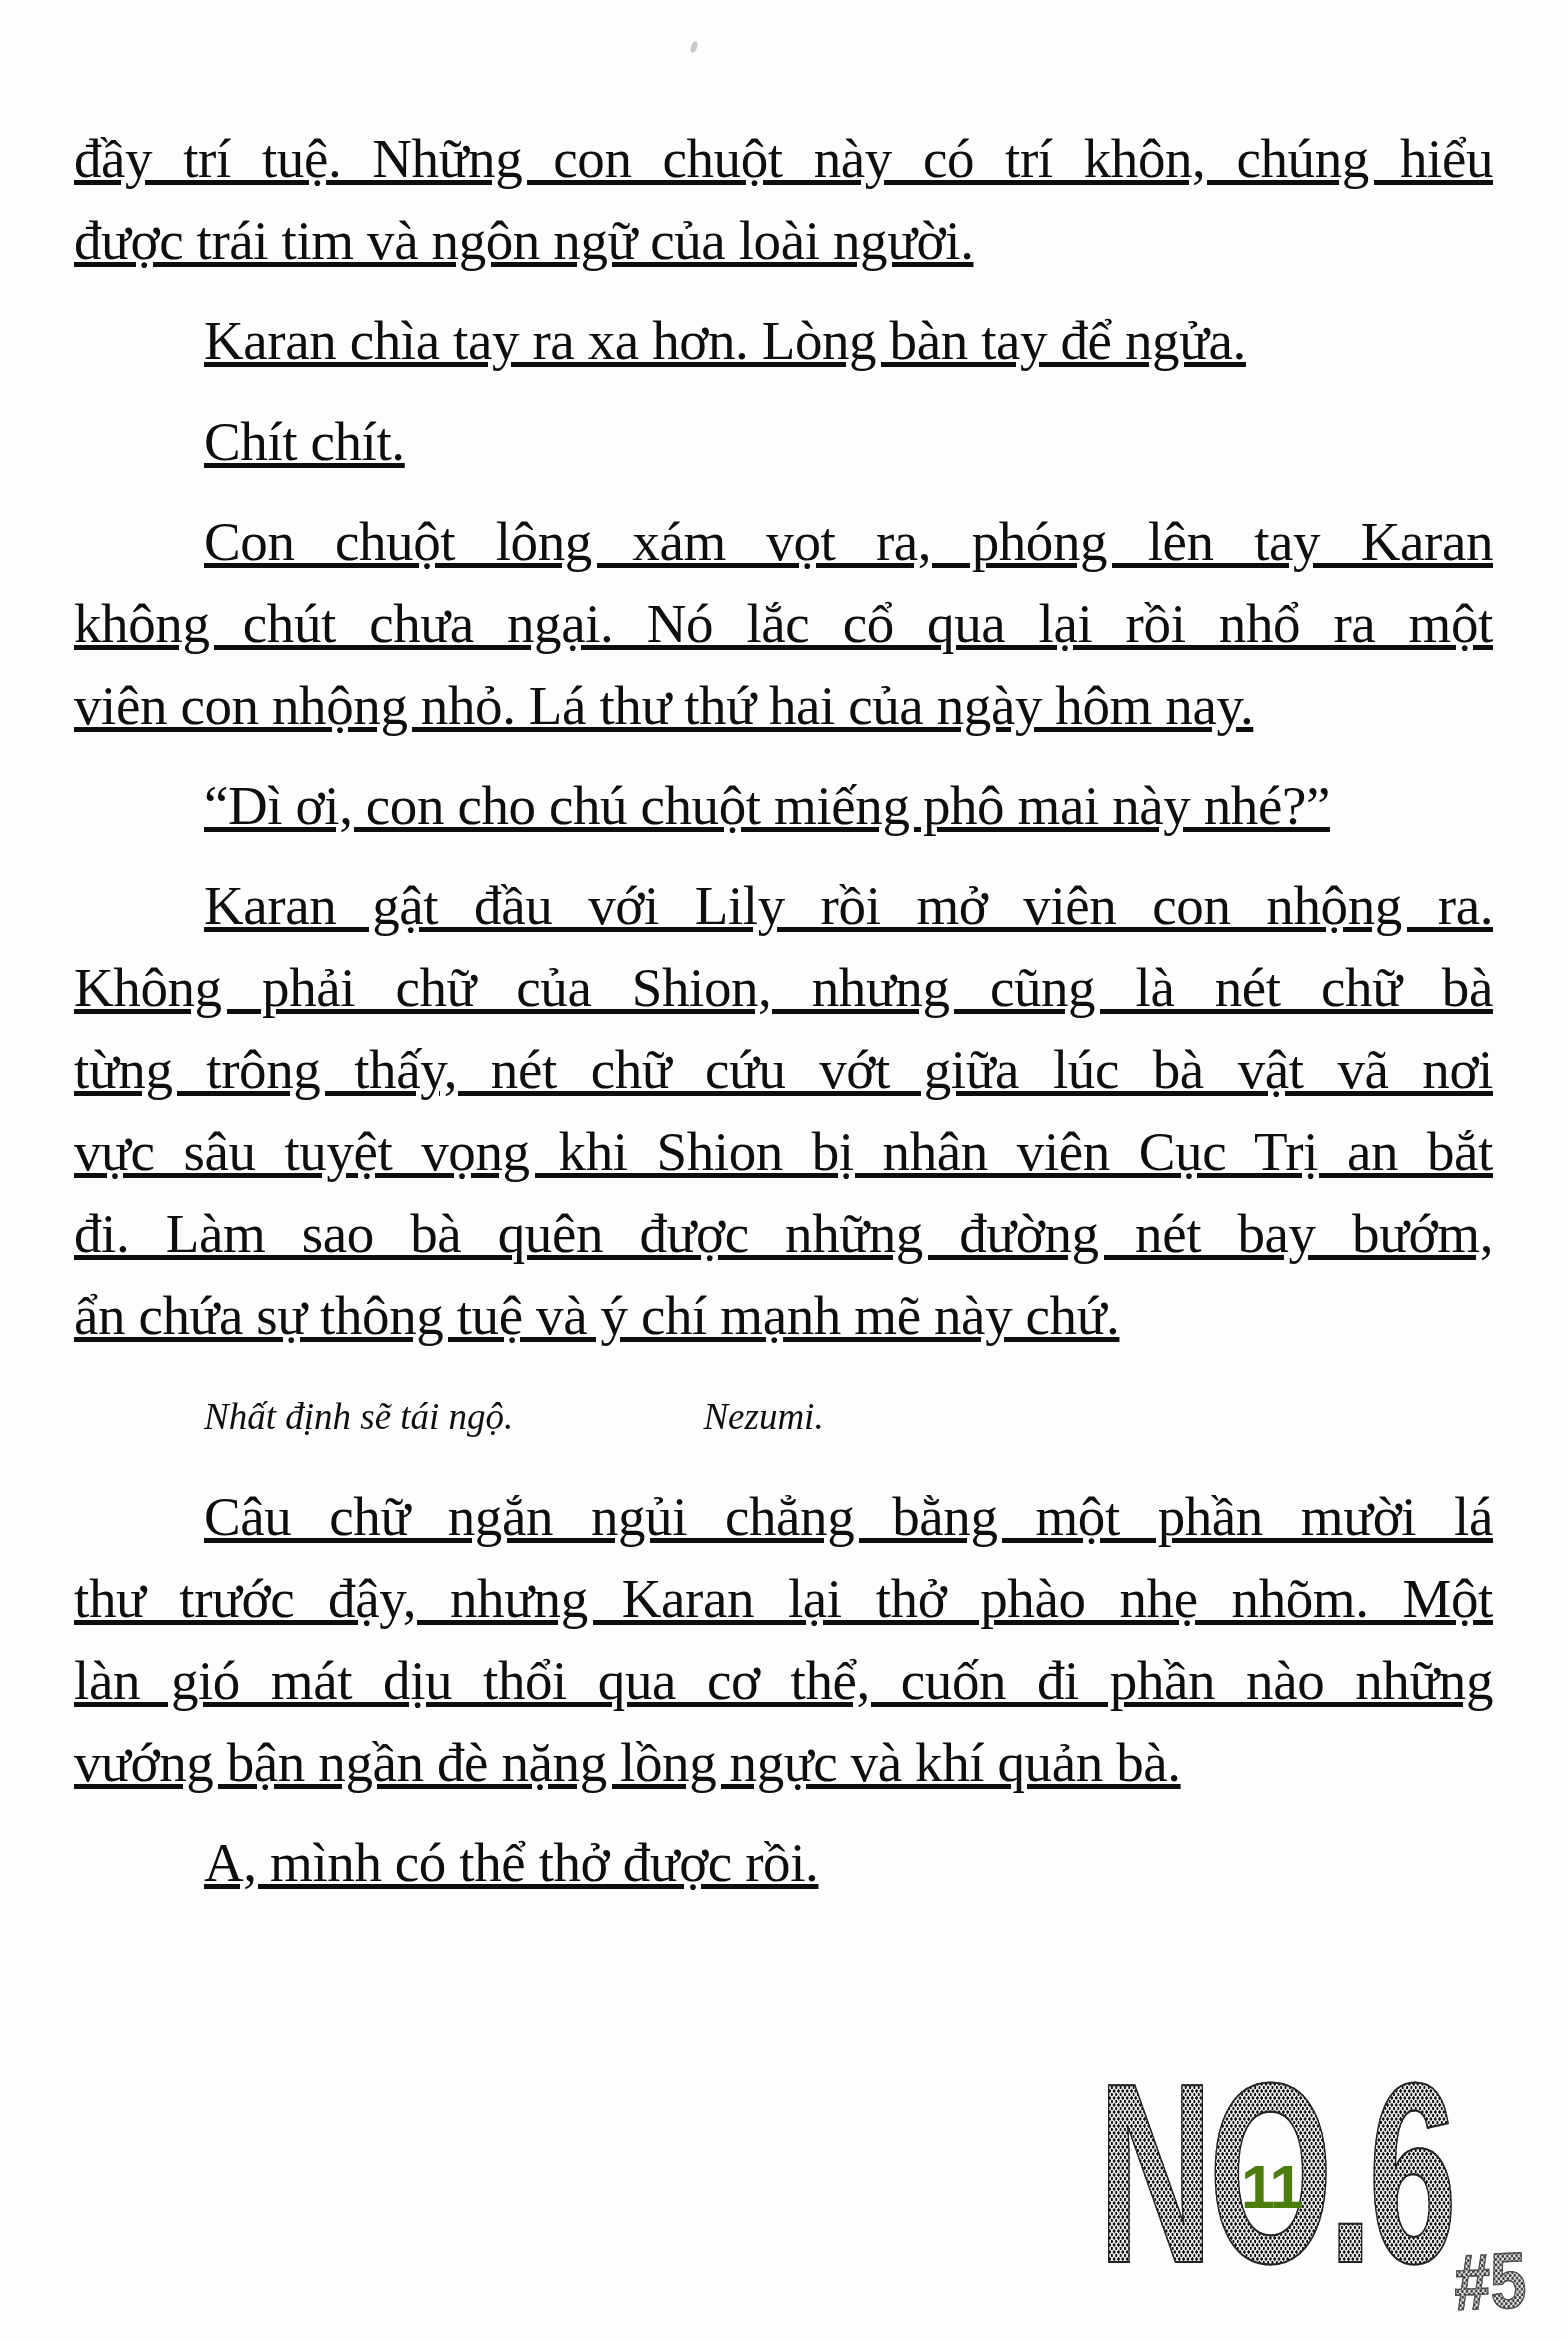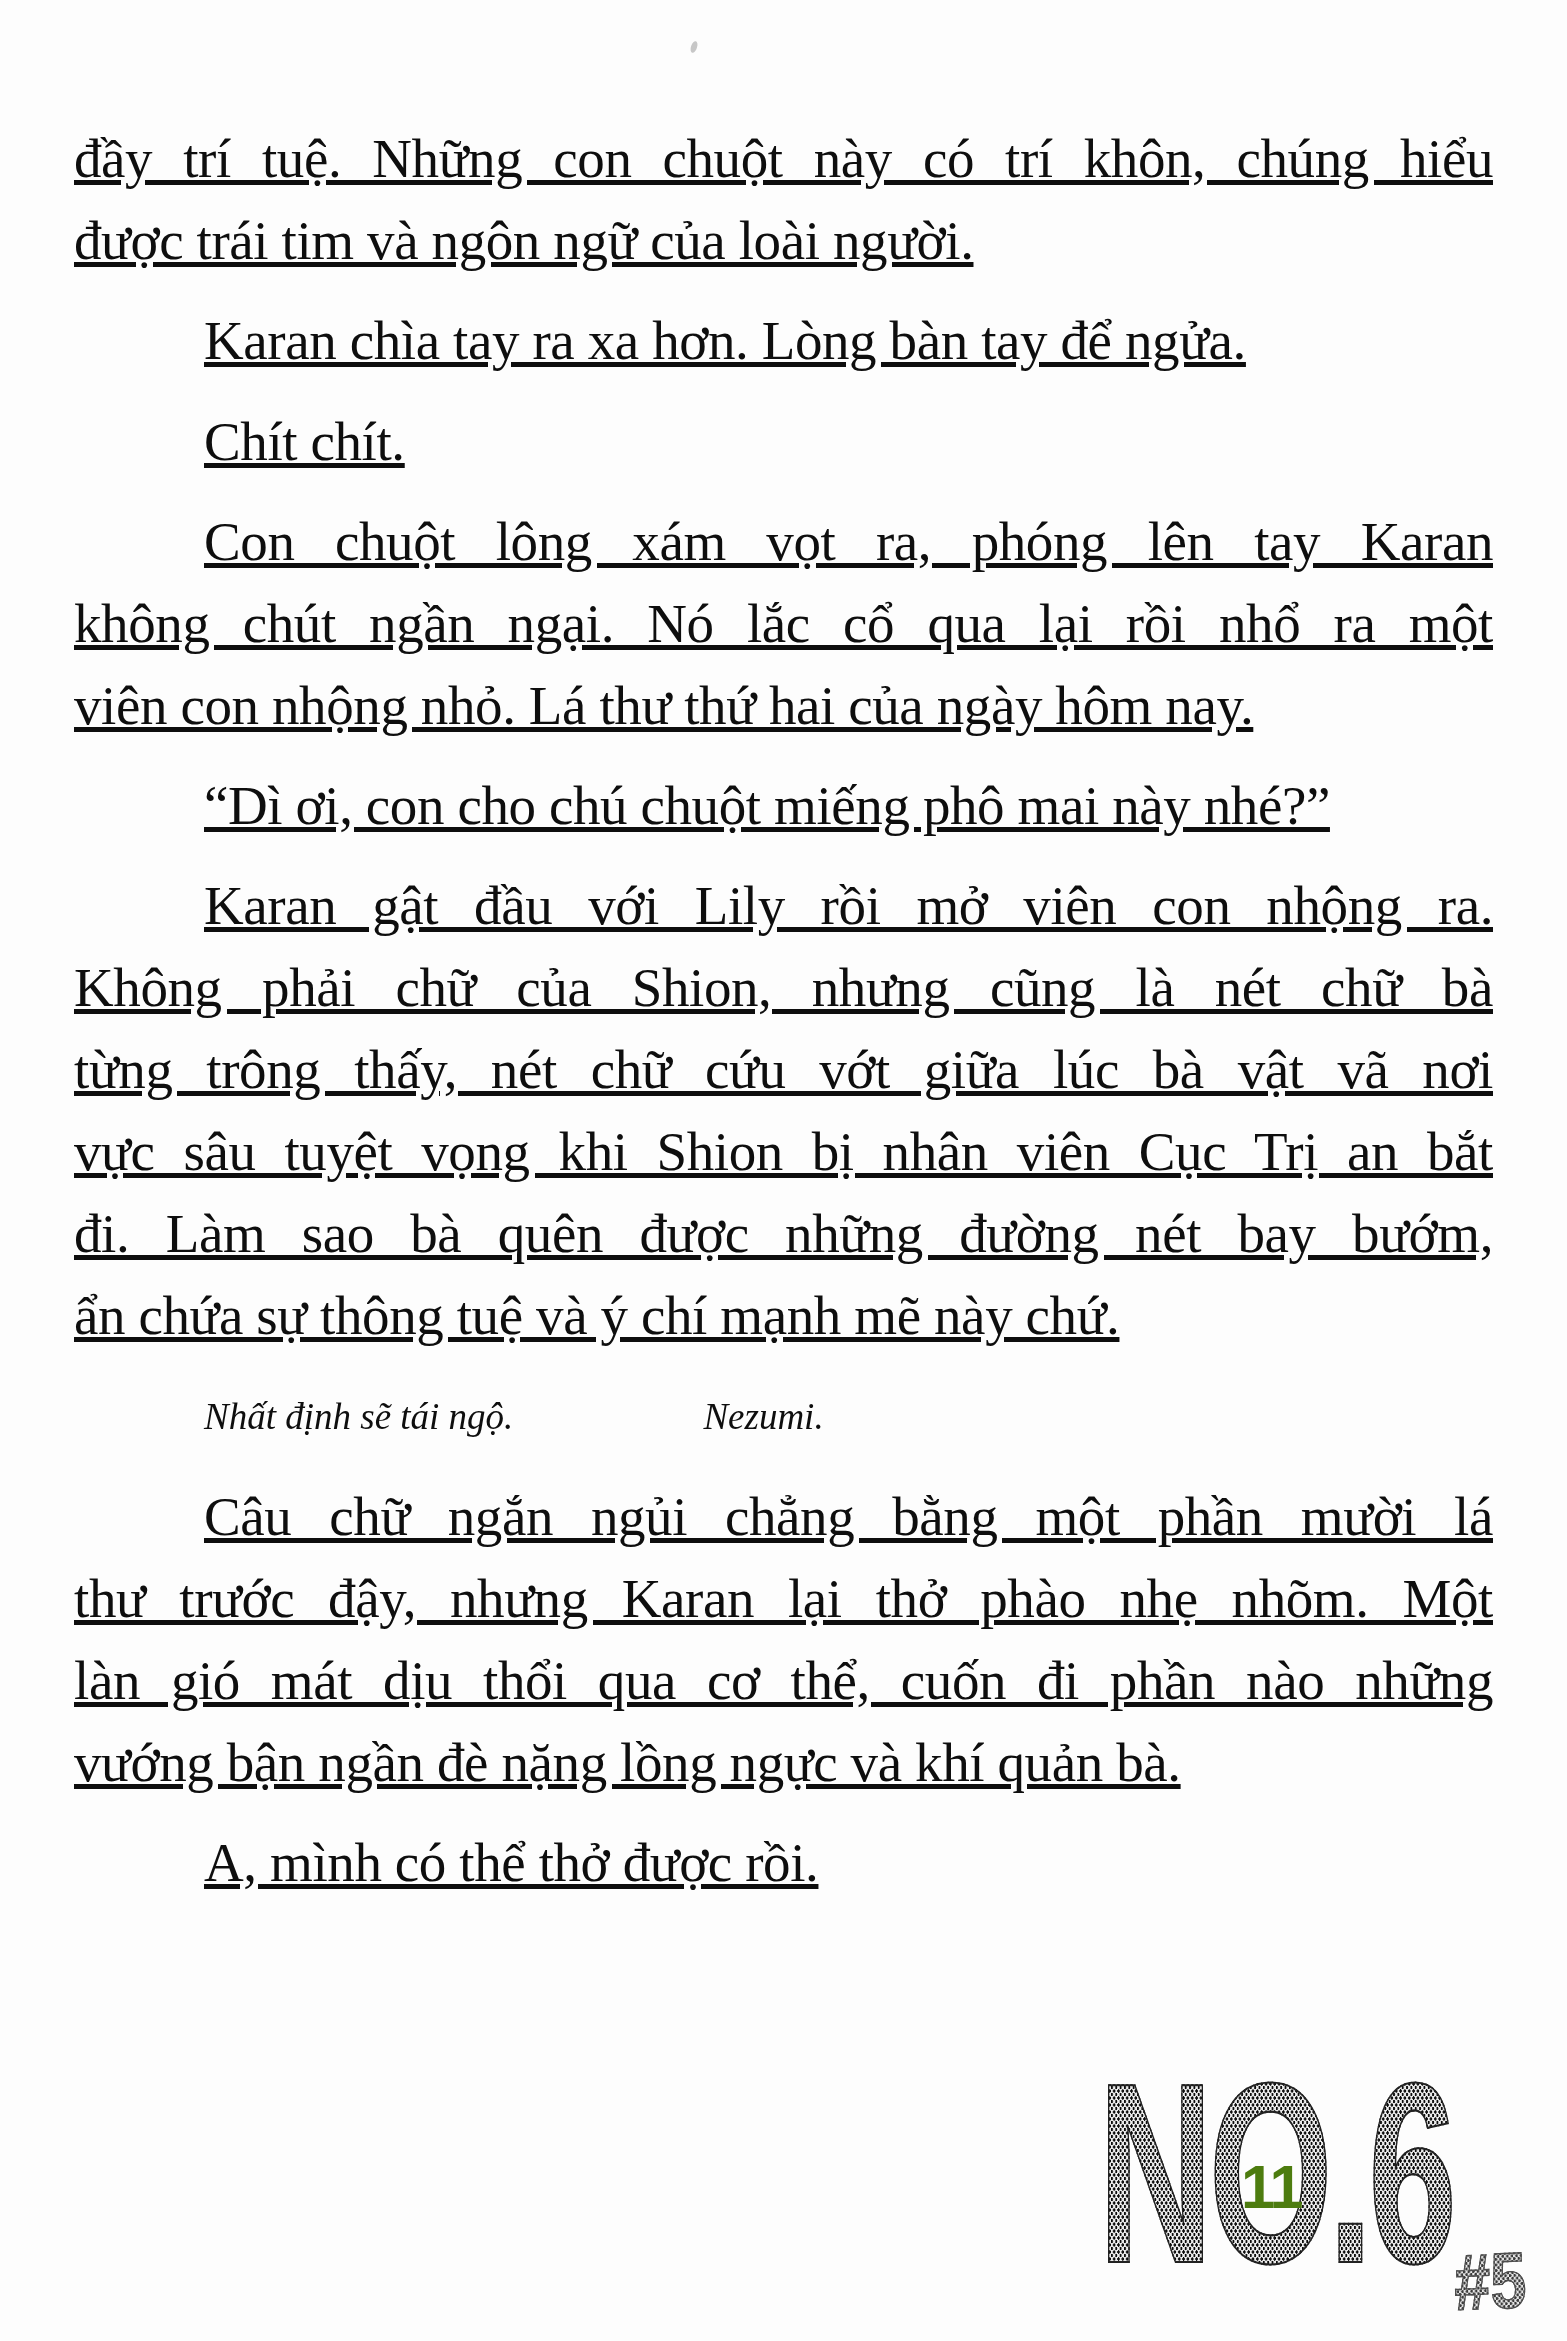--- a/index.html
+++ b/index.html
@@ -119,21 +119,21 @@
     <div class="para indent">
       <div class="line">Karan chìa tay ra xa hơn. Lòng bàn tay để ngửa.</div>
     </div>
 
     <div class="para indent">
       <div class="line">Chít chít.</div>
     </div>
 
     <div class="para indent">
       <div class="line j">Con chuột lông xám vọt ra, phóng lên tay Karan</div>
-      <div class="line j">không chút ngần ngại. Nó lắc cổ qua lại rồi nhổ ra một</div>
+      <div class="line j">không chút chưa ngại. Nó lắc cổ qua lại rồi nhổ ra một</div>
       <div class="line">viên con nhộng nhỏ. Lá thư thứ hai của ngày hôm nay.</div>
     </div>
 
     <div class="para indent">
       <div class="line">“Dì ơi, con cho chú chuột miếng phô mai này nhé?”</div>
     </div>
 
     <div class="para indent">
       <div class="line j">Karan gật đầu với Lily rồi mở viên con nhộng ra.</div>
       <div class="line j">Không phải chữ của Shion, nhưng cũng là nét chữ bà</div>

